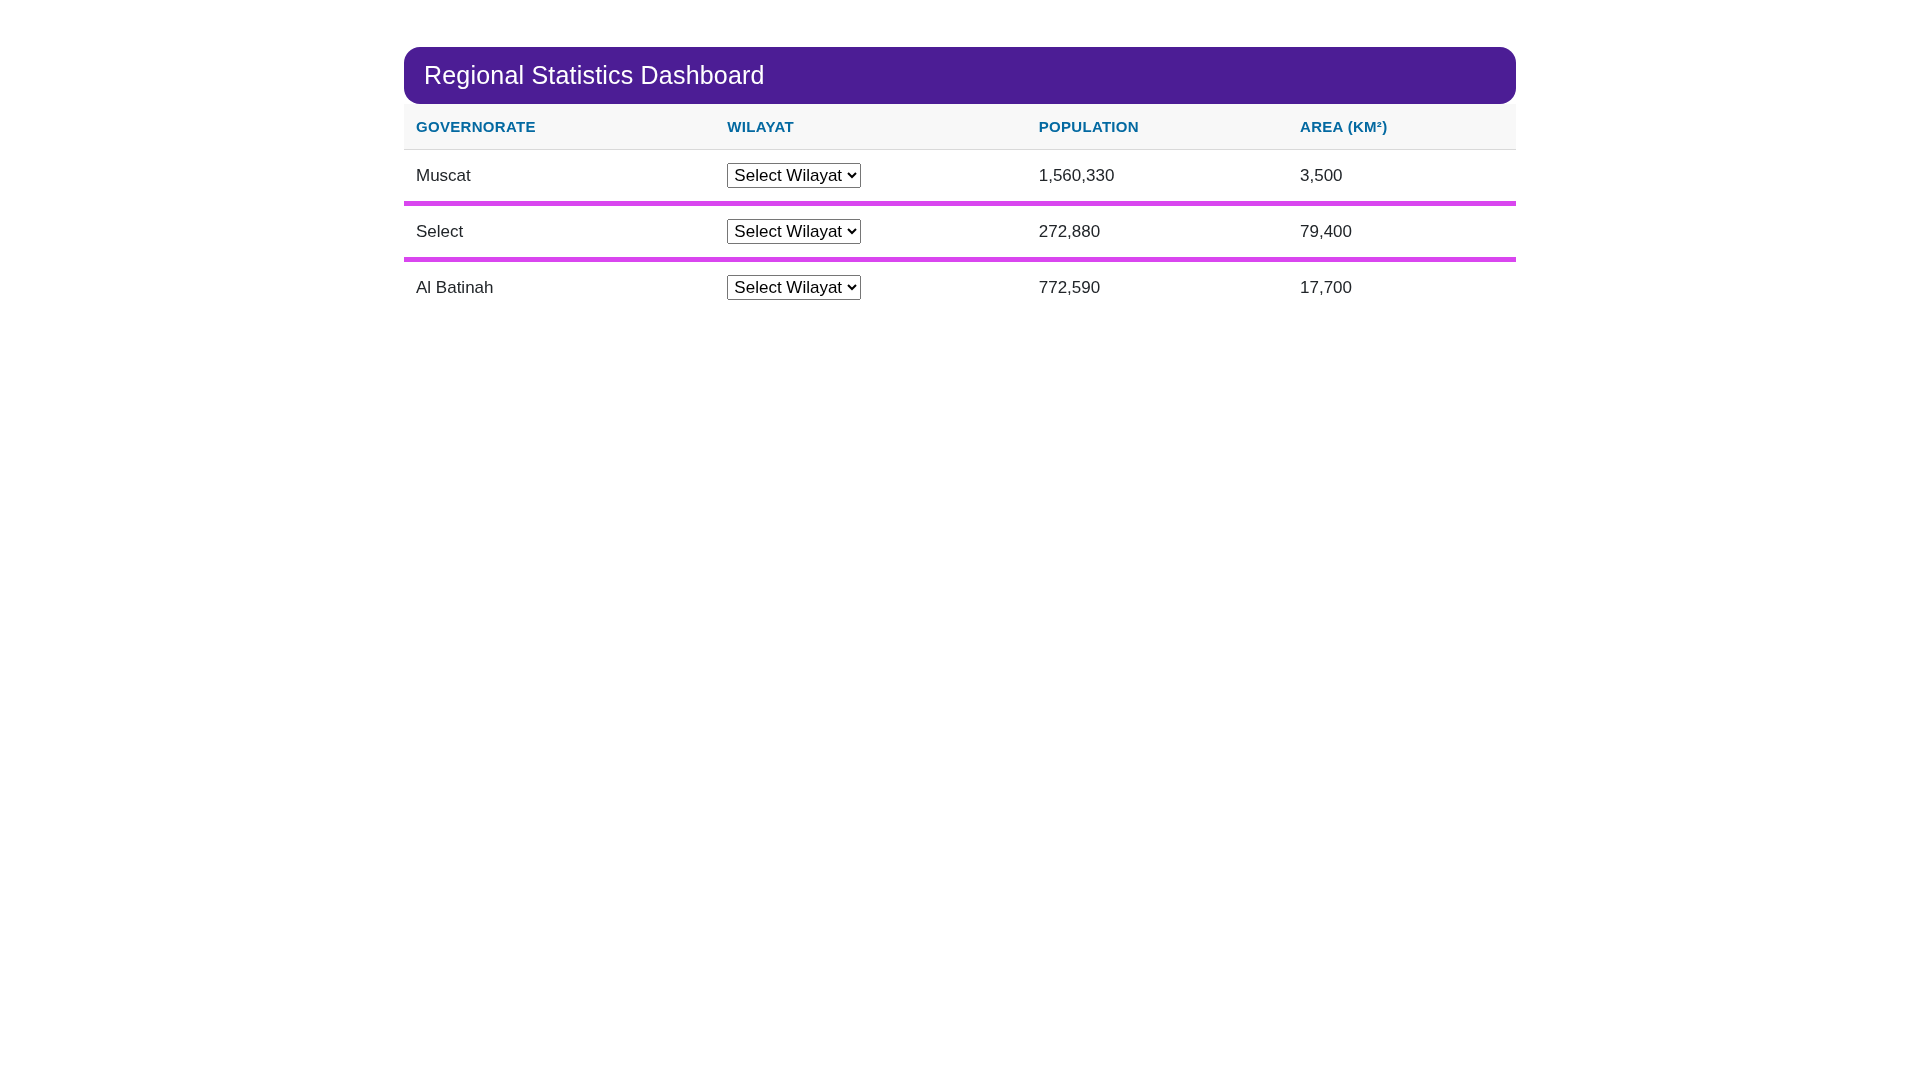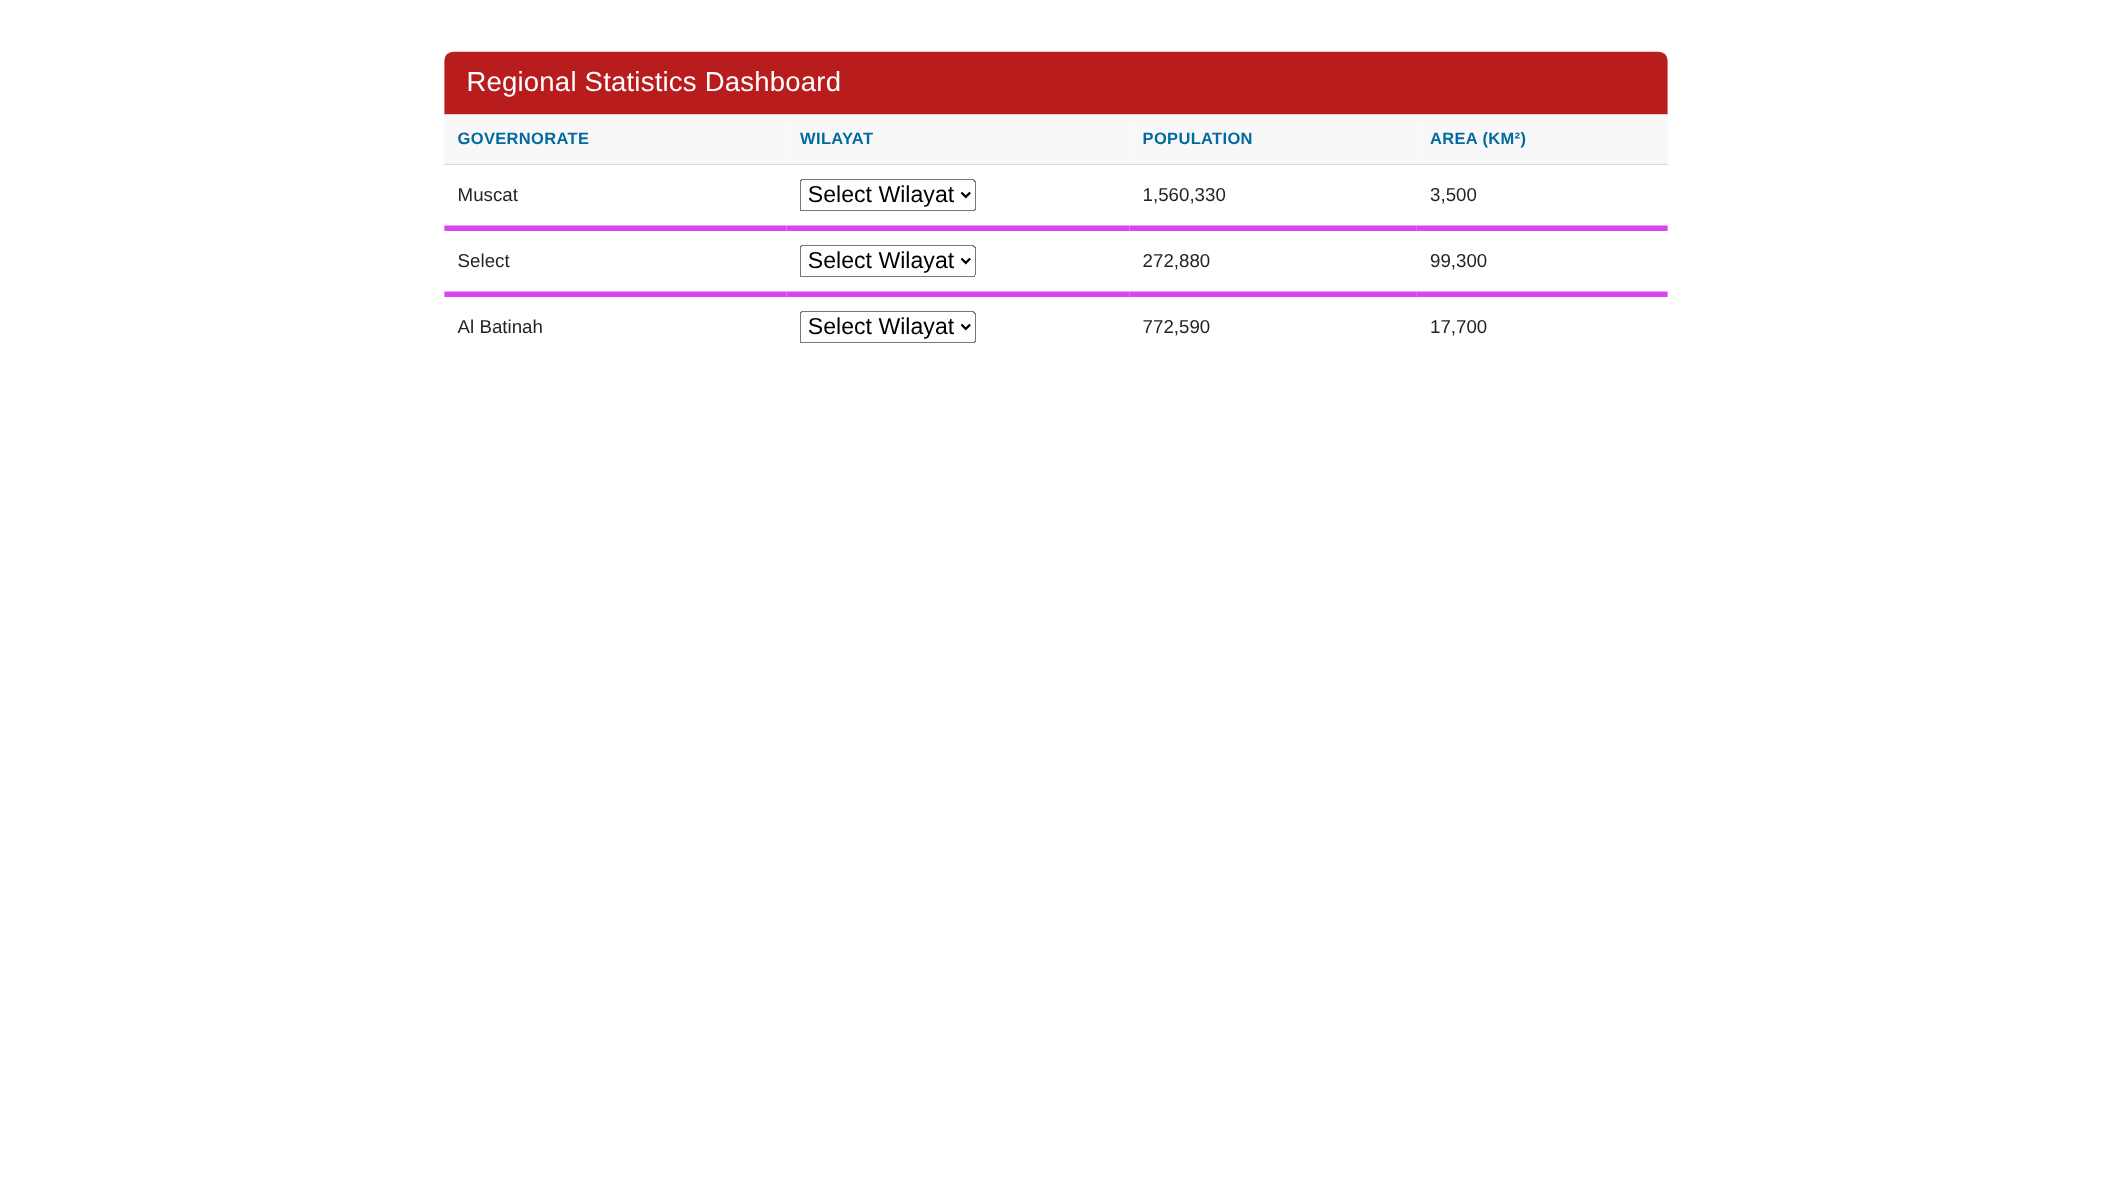--- a/index.html
+++ b/index.html
@@ -48,30 +48,30 @@
   tbody td {
     font-size: 17px;
     padding: 13px 12px;
     border-bottom: 5px solid #d946ef;
     vertical-align: middle;
   }
   tbody tr:last-child td {
     border-bottom: none;
   }
   select.wilayat-select {
-    font-size: 21px;
+    font-size: 17px;
     font-family: "Liberation Sans", "DejaVu Sans", sans-serif;
     padding: 1px 2px;
   }
 </style>
 </head>
 <body>
 
 <div class="card">
-  <div class="card-header" style="background: #b91c1c; color: rgb(255, 255, 255);">
+  <div class="card-header" style="background: #4c1d95; color: rgb(255, 255, 255); border-radius: 16px;">
     <div class="card-title">Regional Statistics Dashboard</div>
   </div>
 
   <table class="stats-table">
     <colgroup>
       <col class="c1">
         <col class="c2">
         <col class="c3">
         <col class="c4">
     </colgroup>
@@ -96,21 +96,21 @@
   </tr>
 
   <tr>
     <td>Select</td>
     <td>
       <select class="wilayat-select">
         <option>Select Wilayat</option>
       </select>
     </td>
     <td>272,880</td>
-    <td>99,300</td>
+    <td>79,400</td>
   </tr>
 
   <tr>
     <td>Al Batinah</td>
     <td>
       <select class="wilayat-select">
         <option>Select Wilayat</option>
       </select>
     </td>
     <td>772,590</td>

